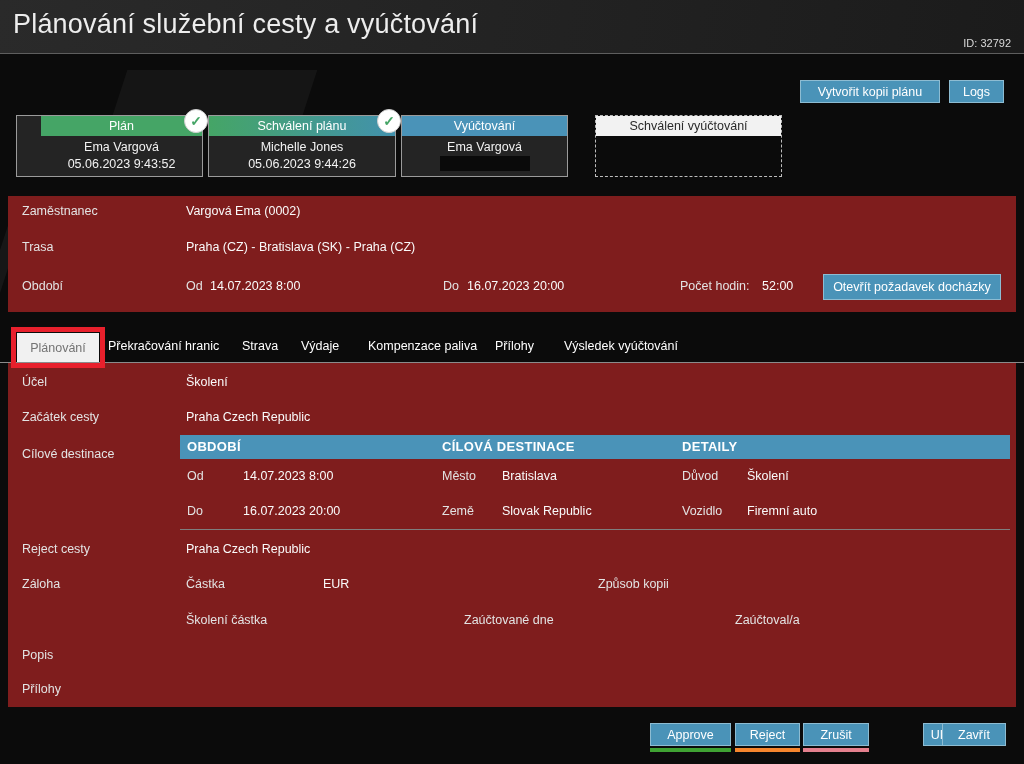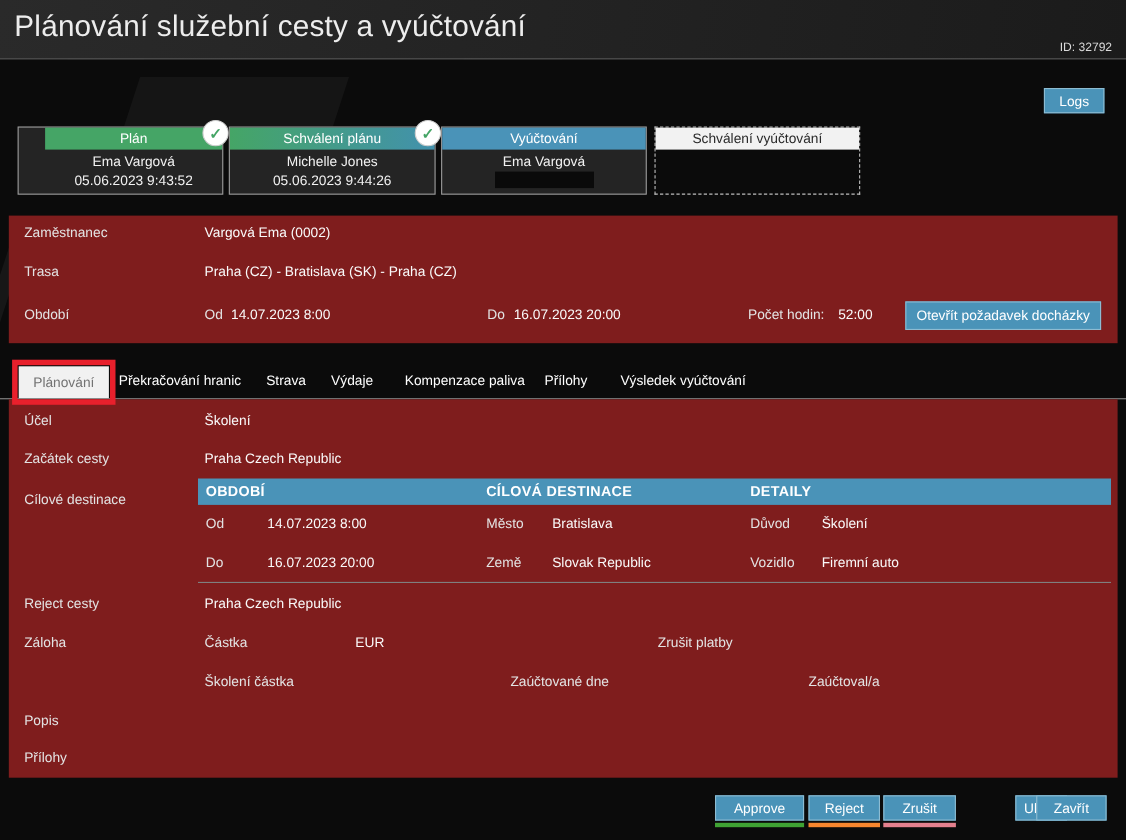--- a/index.html
+++ b/index.html
@@ -77,41 +77,42 @@
   <div class="deco" style="left:430px;top:0;width:90px;height:54px;"></div>
   <div class="deco" style="left:120px;top:70px;width:190px;height:45px;background:rgba(255,255,255,0.045);"></div>
   <div class="deco" style="left:0;top:200px;width:14px;height:100px;background:rgba(255,255,255,0.05);"></div>
   <div class="deco" style="left:40px;top:255px;width:60px;height:55px;background:rgba(255,255,255,0.03);"></div>
 
   <div class="hdr">
     <div class="hdr-title">Plánování služební cesty a vyúčtování</div>
     <div class="hdr-id">ID: 32792</div>
   </div>
 
+  <div class="btn" style="left:800px;top:80px;width:140px;height:23px;">Vytvořit kopii plánu</div>
   <div class="btn" style="left:949px;top:80px;width:55px;height:23px;">Logs</div>
 
   <div class="step" style="left:16px;width:187px;padding-left:24px;">
     <div class="step-h green">Plán</div>
     <div class="step-body">
       <span>Ema Vargová</span>
       <span>05.06.2023 9:43:52</span>
     </div>
     <div class="badge">✓</div>
   </div>
 
   <div class="step" style="left:208px;width:188px;">
     <div class="step-h gradient">Schválení plánu</div>
     <div class="step-body">
       <span>Michelle Jones</span>
       <span>05.06.2023 9:44:26</span>
     </div>
     <div class="badge">✓</div>
   </div>
 
-  <div class="step" style="left:401px;width:187px;">
+  <div class="step" style="left:401px;width:167px;">
     <div class="step-h blue">Vyúčtování</div>
     <div class="step-body">
       <span>Ema Vargová</span>
     </div>
     <div class="redacted"></div>
   </div>
 
   <div class="step pending" style="left:595px;width:187px;">
     <div class="step-h white">Schválení vyúčtování</div>
     <div class="step-body"></div>
@@ -176,21 +177,21 @@
         <span class="dc3v fvalue" style="position:absolute;">Firemní auto</span>
       </div>
     </div>
 
     <span class="flabel" style="left:14px;top:179px;">Reject cesty</span>
     <span class="fvalue" style="left:178px;top:179px;">Praha Czech Republic</span>
 
     <span class="flabel" style="left:14px;top:214px;">Záloha</span>
     <span class="flabel" style="left:178px;top:214px;">Částka</span>
     <span class="fvalue" style="left:315px;top:214px;">EUR</span>
-    <span class="flabel" style="left:590px;top:214px;">Zrušit platby</span>
+    <span class="flabel" style="left:590px;top:214px;">Způsob kopii</span>
 
     <span class="flabel" style="left:178px;top:250px;">Školení částka</span>
     <span class="flabel" style="left:456px;top:250px;">Zaúčtované dne</span>
     <span class="flabel" style="left:727px;top:250px;">Zaúčtoval/a</span>
 
     <span class="flabel" style="left:14px;top:285px;">Popis</span>
     <span class="flabel" style="left:14px;top:319px;">Přílohy</span>
   </div>
 
   <div class="btn" style="left:650px;top:723px;width:81px;height:23px;">Approve</div>

